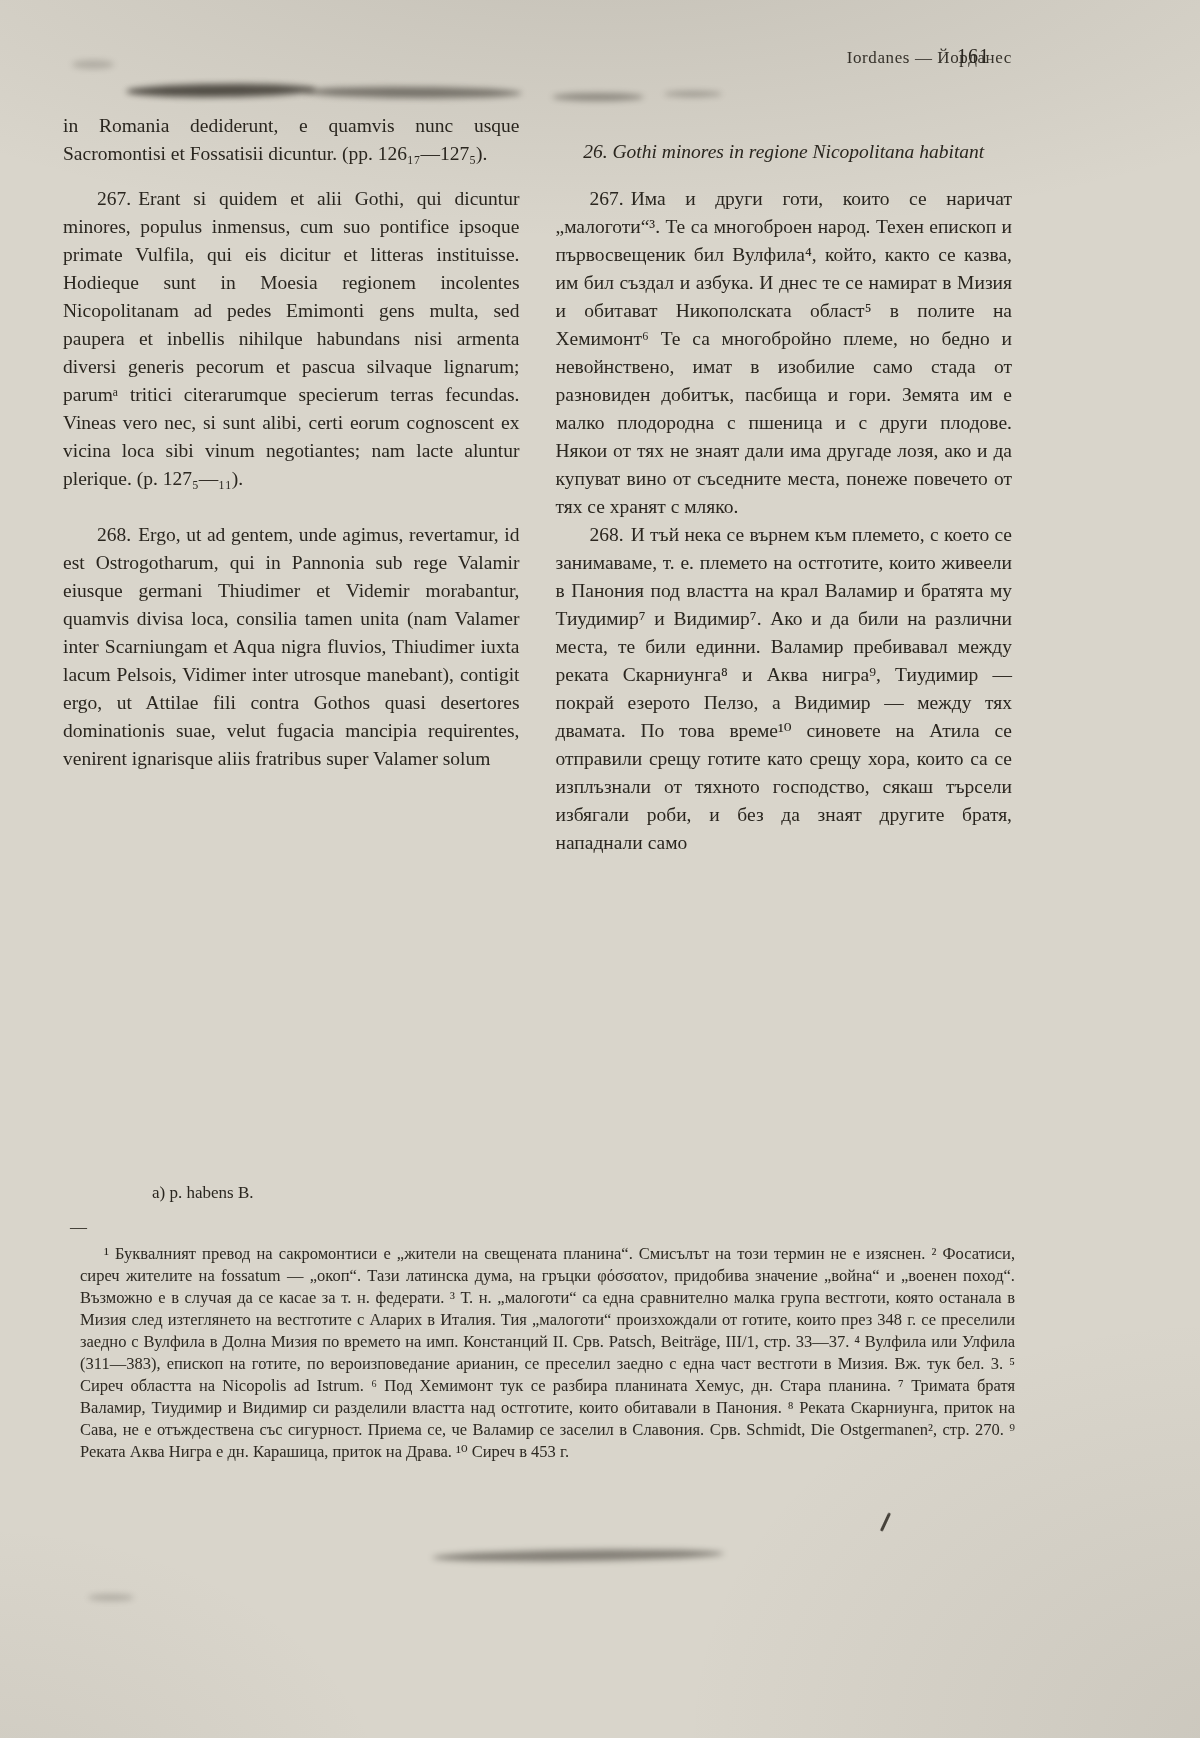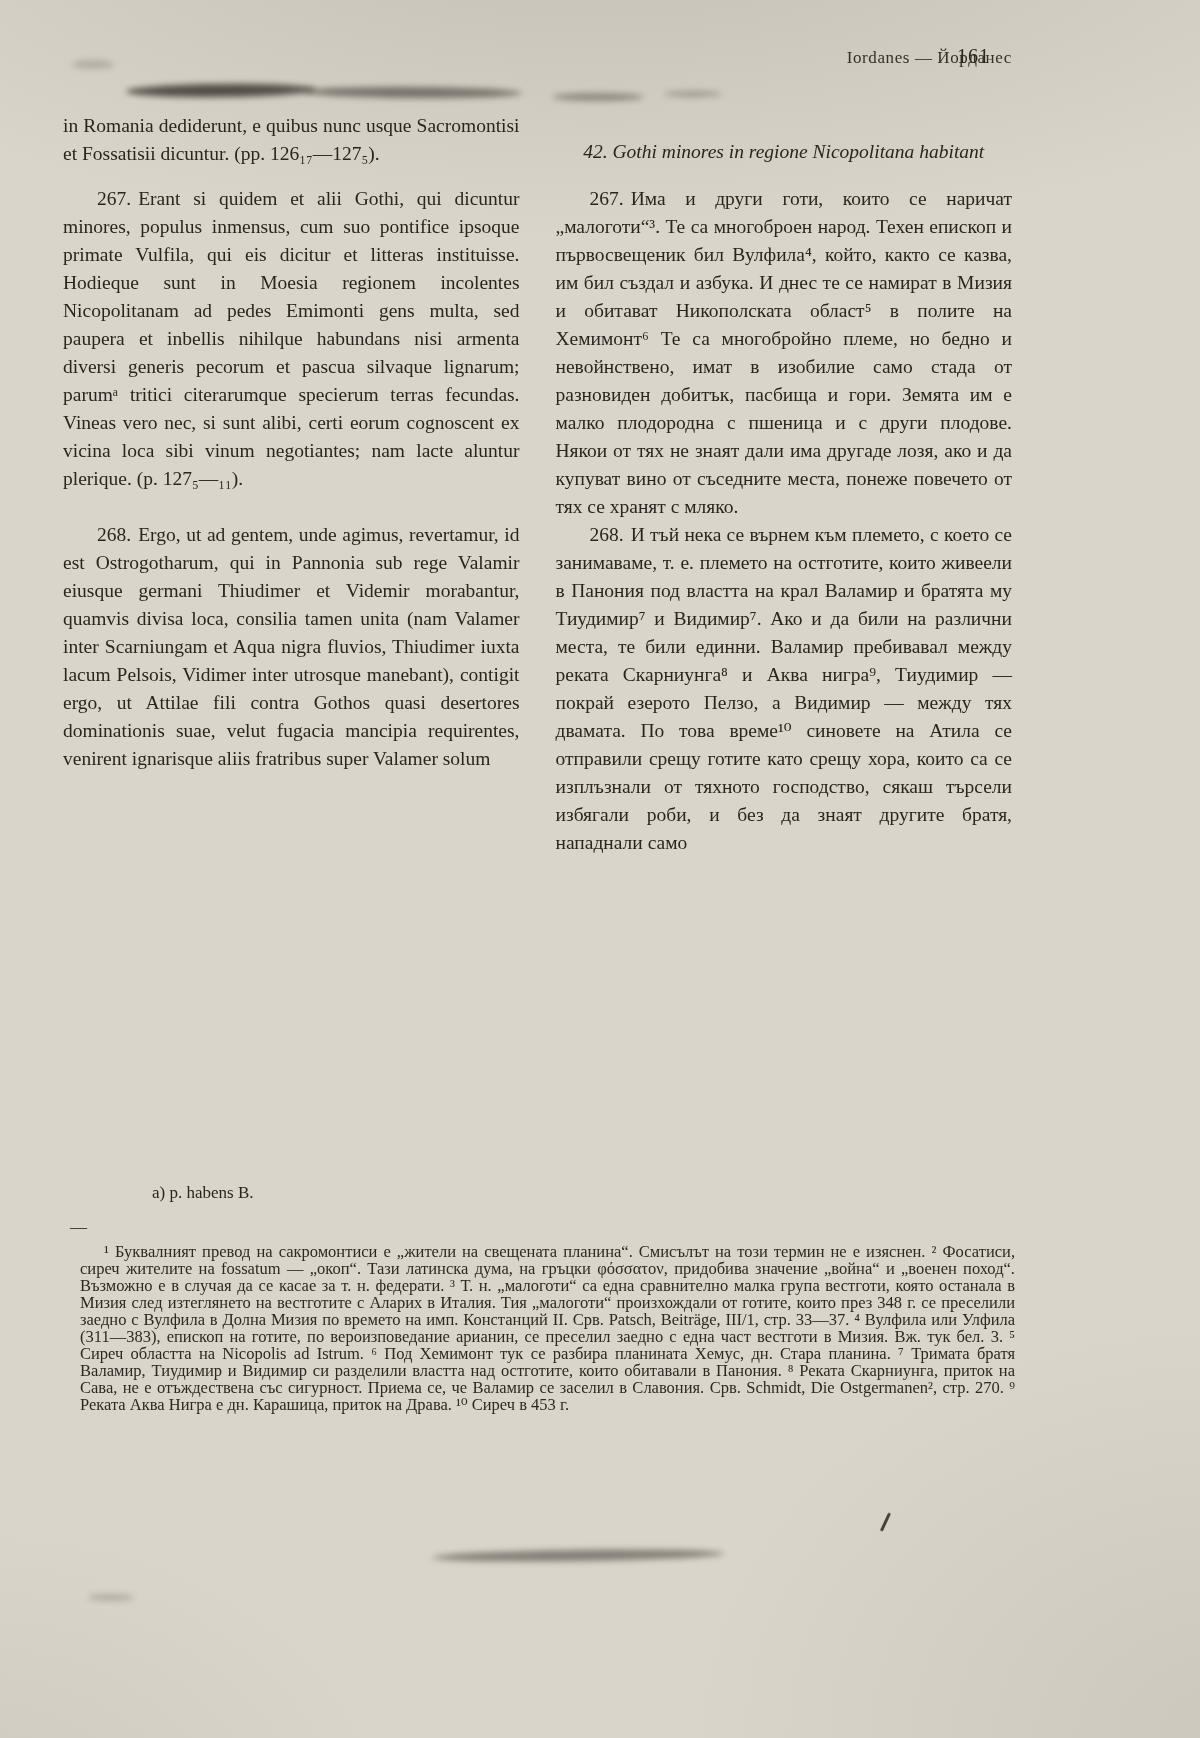--- a/index.html
+++ b/index.html
@@ -70,21 +70,21 @@
     line-height: 22px;
   }
   .app-note { padding-left: 102px; }
   .app-sep { padding-left: 20px; margin-top: 12px; letter-spacing: 2px; }
 
   
   .footnotes {
     position: absolute;
     top: 1243px; left: 80px; width: 935px;
     font-size: 16.5px;
-    line-height: 17px;
+    line-height: 22px;
     text-align: justify;
     color: #2d2922;
   }
   .fn-text { text-indent: 24px; }
 
   
   .artifact {
     position: absolute;
     border-radius: 50%;
     filter: blur(3px);
@@ -115,23 +115,23 @@
   <div class="artifact a7"></div>
   <div class="artifact a8"></div>
 
   <header class="running-head">
     <span>Iordanes — Йорданес</span>
     <span class="page-num">161</span>
   </header>
 
   <main class="columns">
 
-    <p class="cont">in Romania dediderunt, e quibus nunc usque Sacromontisi et Fossatisii dicuntur. (pp. 126₁₇—127₅).</p>
+    <p class="cont">in Romania dediderunt, e quamvis nunc usque Sacromontisi et Fossatisii dicuntur. (pp. 126₁₇—127₅).</p>
 
-    <h2 class="sec-head">42. Gothi minores in regione Nicopolitana habitant</h2>
+    <h2 class="sec-head">26. Gothi minores in regione Nicopolitana habitant</h2>
 
     <p class="para"><b class="pnum">267.</b><span>Erant si quidem et alii Gothi, qui dicuntur minores, populus inmensus, cum suo pontifice ipsoque primate Vulfila, qui eis dicitur et litteras instituisse. Hodieque sunt in Moesia regionem incolentes Nicopolitanam ad pedes Emimonti gens multa, sed paupera et inbellis nihilque habundans nisi armenta diversi generis pecorum et pascua silvaque lignarum; parumᵃ tritici citerarumque specierum terras fecundas. Vineas vero nec, si sunt alibi, certi eorum cognoscent ex vicina loca sibi vinum negotiantes; nam lacte aluntur plerique. (p. 127₅—₁₁).</span></p>
     <p class="para"><b class="pnum">267.</b><span>Има и други готи, които се наричат „малоготи“³. Те са многоброен народ. Техен епископ и първосвещеник бил Вулфила⁴, който, както се казва, им бил създал и азбука. И днес те се намират в Мизия и обитават Никополската област⁵ в полите на Хемимонт⁶ Те са многобройно племе, но бедно и невойнствено, имат в изобилие само стада от разновиден добитък, пасбища и гори. Земята им е малко плодородна с пшеница и с други плодове. Някои от тях не знаят дали има другаде лозя, ако и да купуват вино от съседните места, понеже повечето от тях се хранят с мляко.</span></p>
 
 
     <p class="para"><b class="pnum">268.</b><span>Ergo, ut ad gentem, unde agimus, revertamur, id est Ostrogotharum, qui in Pannonia sub rege Valamir eiusque germani Thiudimer et Videmir morabantur, quamvis divisa loca, consilia tamen unita (nam Valamer inter Scarniungam et Aqua nigra fluvios, Thiudimer iuxta lacum Pelsois, Vidimer inter utrosque manebant), contigit ergo, ut Attilae fili contra Gothos quasi desertores dominationis suae, velut fugacia mancipia requirentes, venirent ignarisque aliis fratribus super Valamer solum</span></p>
     <p class="para"><b class="pnum">268.</b><span>И тъй нека се върнем към племето, с което се занимаваме, т. е. племето на остготите, които живеели в Панония под властта на крал Валамир и братята му Тиудимир⁷ и Видимир⁷. Ако и да били на различни места, те били единни. Валамир пребивавал между реката Скарниунга⁸ и Аква нигра⁹, Тиудимир — покрай езерото Пелзо, а Видимир — между тях двамата. По това време¹⁰ синовете на Атила се отправили срещу готите като срещу хора, които са се изплъзнали от тяхното господство, сякаш търсели избягали роби, и без да знаят другите братя, нападнали само</span></p>
 
   </main>
 

